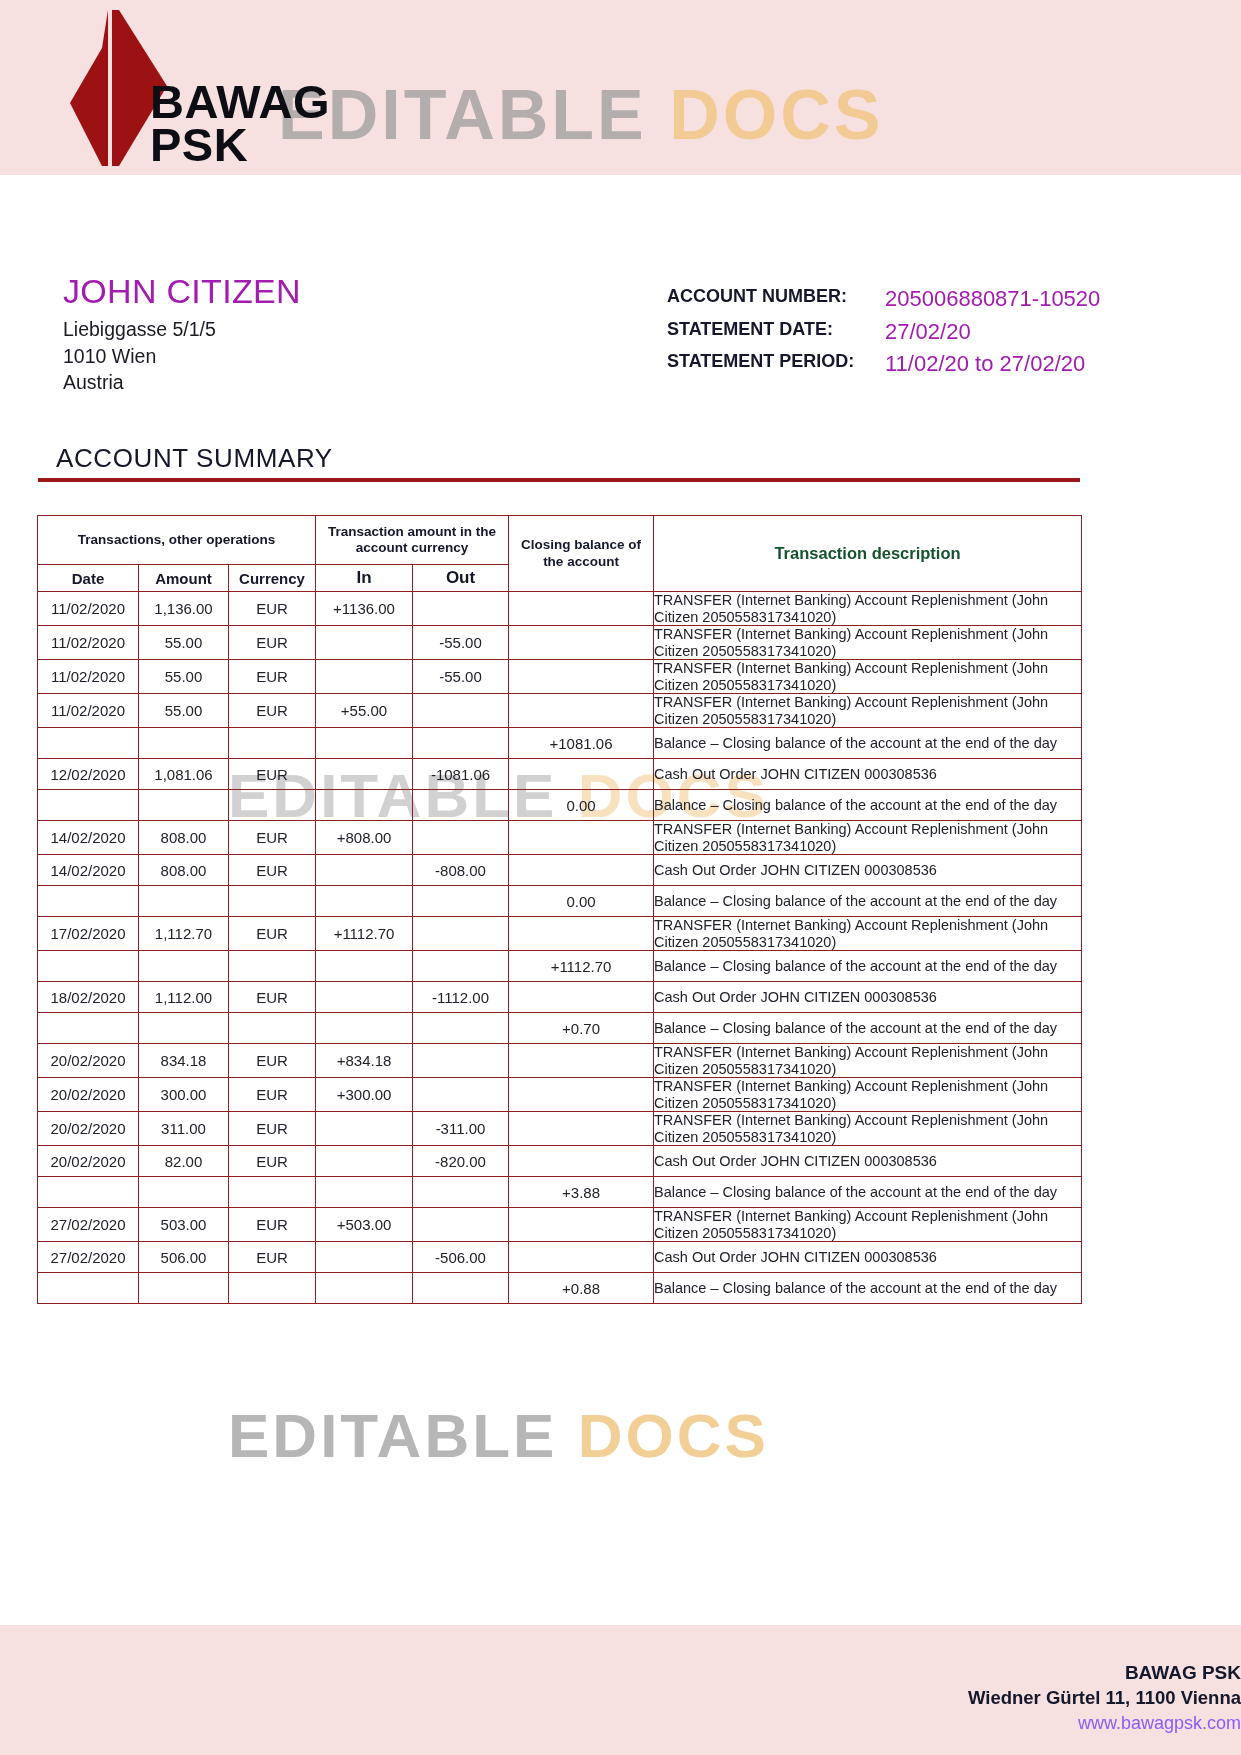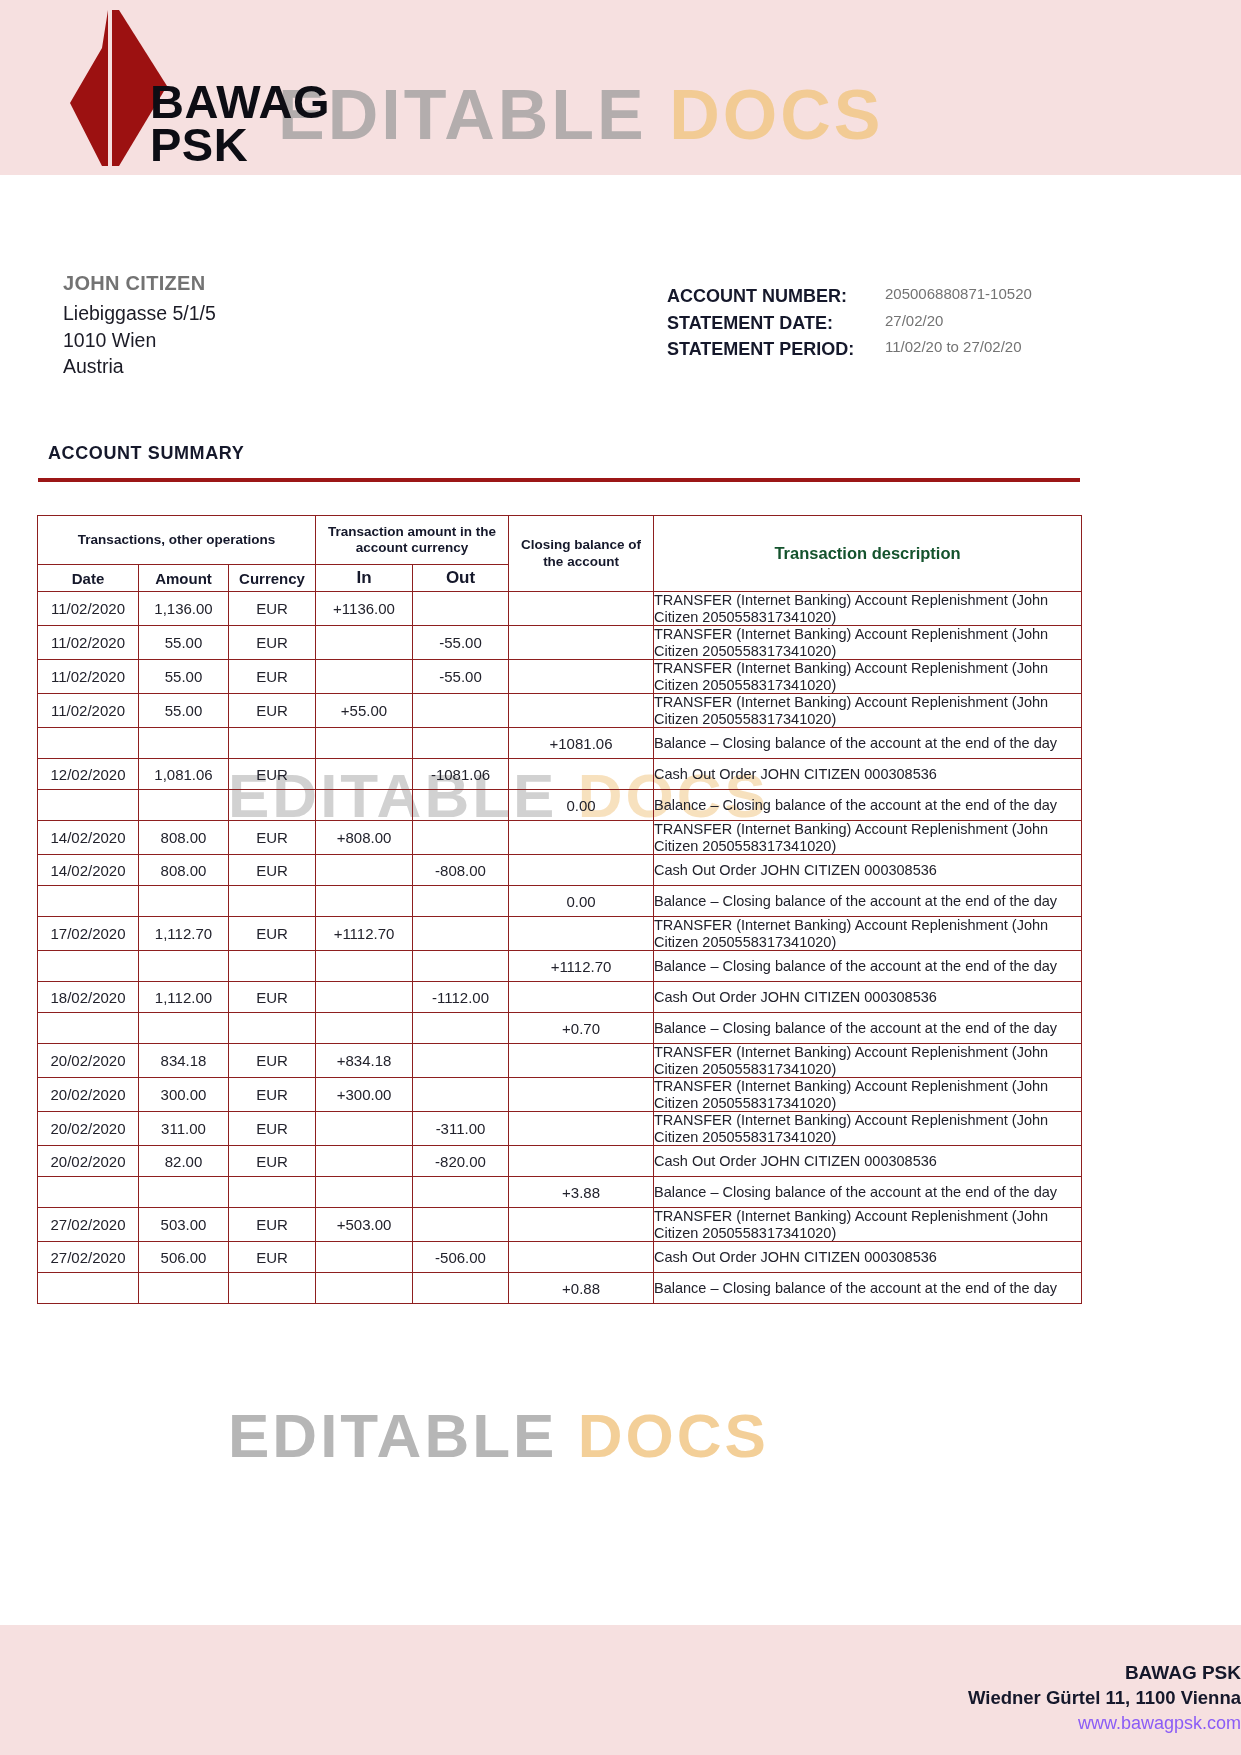--- a/index.html
+++ b/index.html
@@ -61,24 +61,24 @@
   .wm-a { color: #9a9a9a; opacity: .72; }
   .wm-b { color: #f2c98a; opacity: .88; }
 
   
   .cust {
     position: absolute;
     left: 63px; top: 272px;
     width: 560px;
   }
   .cust-name {
-    font-size: 20px;
-    font-weight: bold;
+    font-size: 34px;
+    font-weight: normal;
     letter-spacing: .3px;
-    color: #737373;
+    color: #a21caf;
     margin: 0 0 5px 0;
   }
   .cust-line {
     font-size: 19.5px;
     line-height: 1.36;
     color: #1b1b26;
   }
 
   
   .acct {
@@ -88,31 +88,31 @@
   }
   .acct-row { display: flex; line-height: 1.48; }
   .acct-key {
     font-weight: bold;
     color: #15182b;
     width: 218px;
     white-space: nowrap;
     font-size: 18px;
   }
   .acct-val {
-    color: #737373;
+    color: #a21caf;
     white-space: nowrap;
-    font-size: 15px;
+    font-size: 22px;
   }
 
   
   .sec-title {
     position: absolute;
-    left: 48px; top: 443px;
-    font-size: 18px;
-    font-weight: bold;
+    left: 56px; top: 443px;
+    font-size: 26px;
+    font-weight: normal;
     letter-spacing: .6px;
     color: #15182b;
   }
   .sec-rule {
     position: absolute;
     left: 38px; top: 478px;
     width: 1042px; height: 4px;
     background: #9c1717;
   }
 

